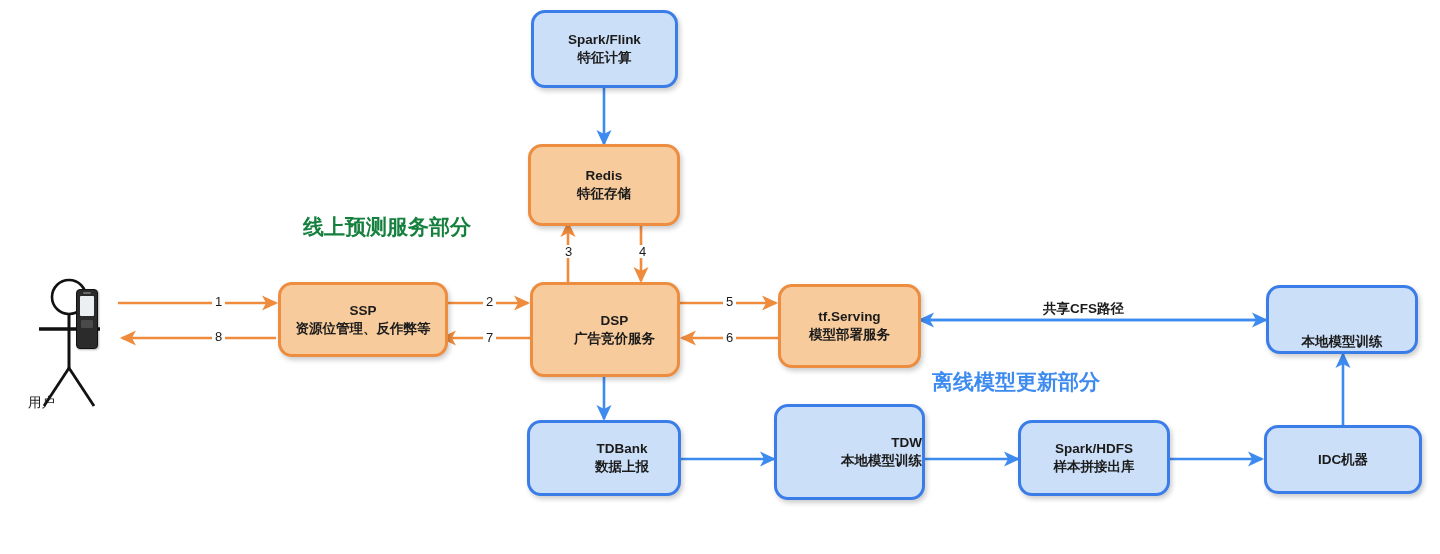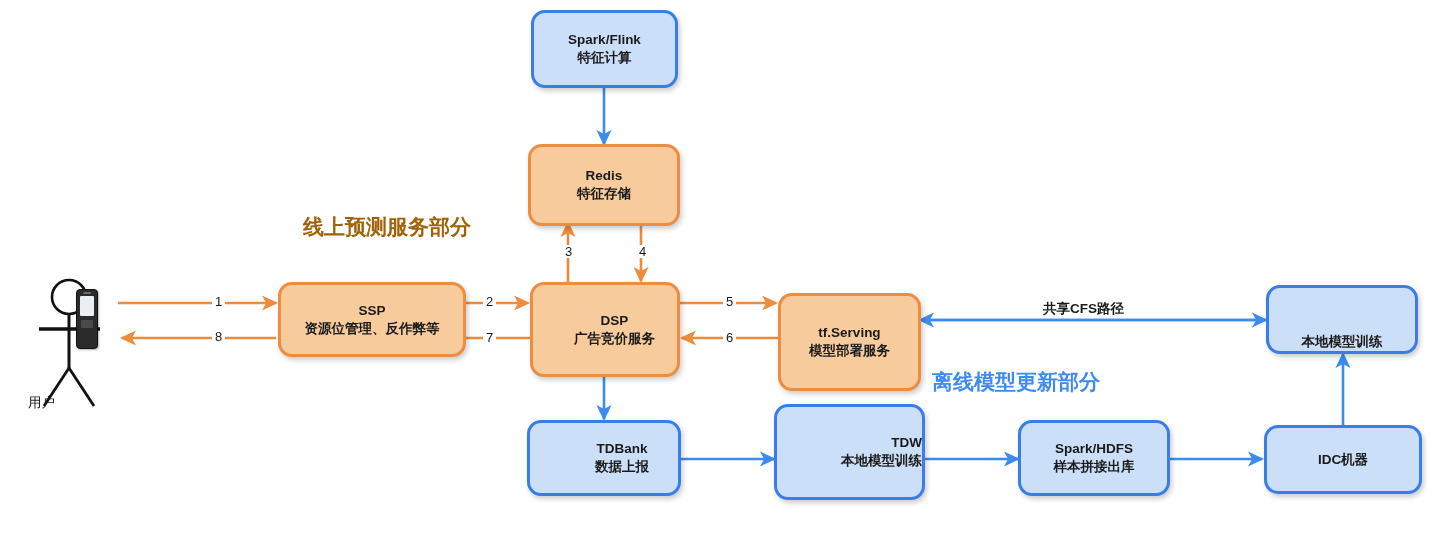--- a/index.html
+++ b/index.html
@@ -32,21 +32,21 @@
   }
   .edge-label{
     position:absolute;z-index:5;
     font-size:13.5px;font-weight:bold;color:#1b1b1b;
     white-space:nowrap;
   }
   .section-label{
     position:absolute;z-index:6;
     font-size:21px;font-weight:bold;white-space:nowrap;
   }
-  .section-label.orange{color:#a16207;}
+  .section-label.orange{color:#15803d;}
   .section-label.blue{color:#3e8bf0;}
 
   
   #actor{position:absolute;z-index:4;}
   #actor .caption{
     position:absolute;left:0;top:119px;width:100%;text-align:left;
     font-size:13.5px;color:#1b1b1b;font-weight:400;white-space:nowrap;
   }
   #phone{
     position:absolute;left:48px;top:14px;width:20px;height:58px;z-index:6;
@@ -110,31 +110,31 @@
   <div class="node blue" style="left:531px;top:10px;width:147px;height:78px;">
     <span class="l1">Spark/Flink</span>
     <span class="l2">特征计算</span>
   </div>
 
   <div class="node orange" style="left:528px;top:144px;width:152px;height:82px;">
     <span class="l1">Redis</span>
     <span class="l2">特征存储</span>
   </div>
 
-  <div class="node orange" style="left:278px;top:282px;width:188px;height:75px;">
+  <div class="node orange" style="left:278px;top:282px;width:170px;height:75px;">
     <span class="l1">SSP</span>
     <span class="l2">资源位管理、反作弊等</span>
   </div>
 
   <div class="node orange" style="left:530px;top:282px;width:150px;height:95px;padding-left:19px;">
     <span class="l1">DSP</span>
     <span class="l2">广告竞价服务</span>
   </div>
 
-  <div class="node orange" style="left:778px;top:293px;width:143px;height:98px;">
+  <div class="node orange" style="left:778px;top:284px;width:143px;height:84px;">
     <span class="l1">tf.Serving</span>
     <span class="l2">模型部署服务</span>
   </div>
 
   <div class="node blue" style="left:1266px;top:285px;width:152px;height:69px;justify-content:flex-end;">
     <span class="l1">本地模型训练</span>
   </div>
 
   <div class="node blue" style="left:527px;top:420px;width:154px;height:76px;padding-left:36px;">
     <span class="l1">TDBank</span>

